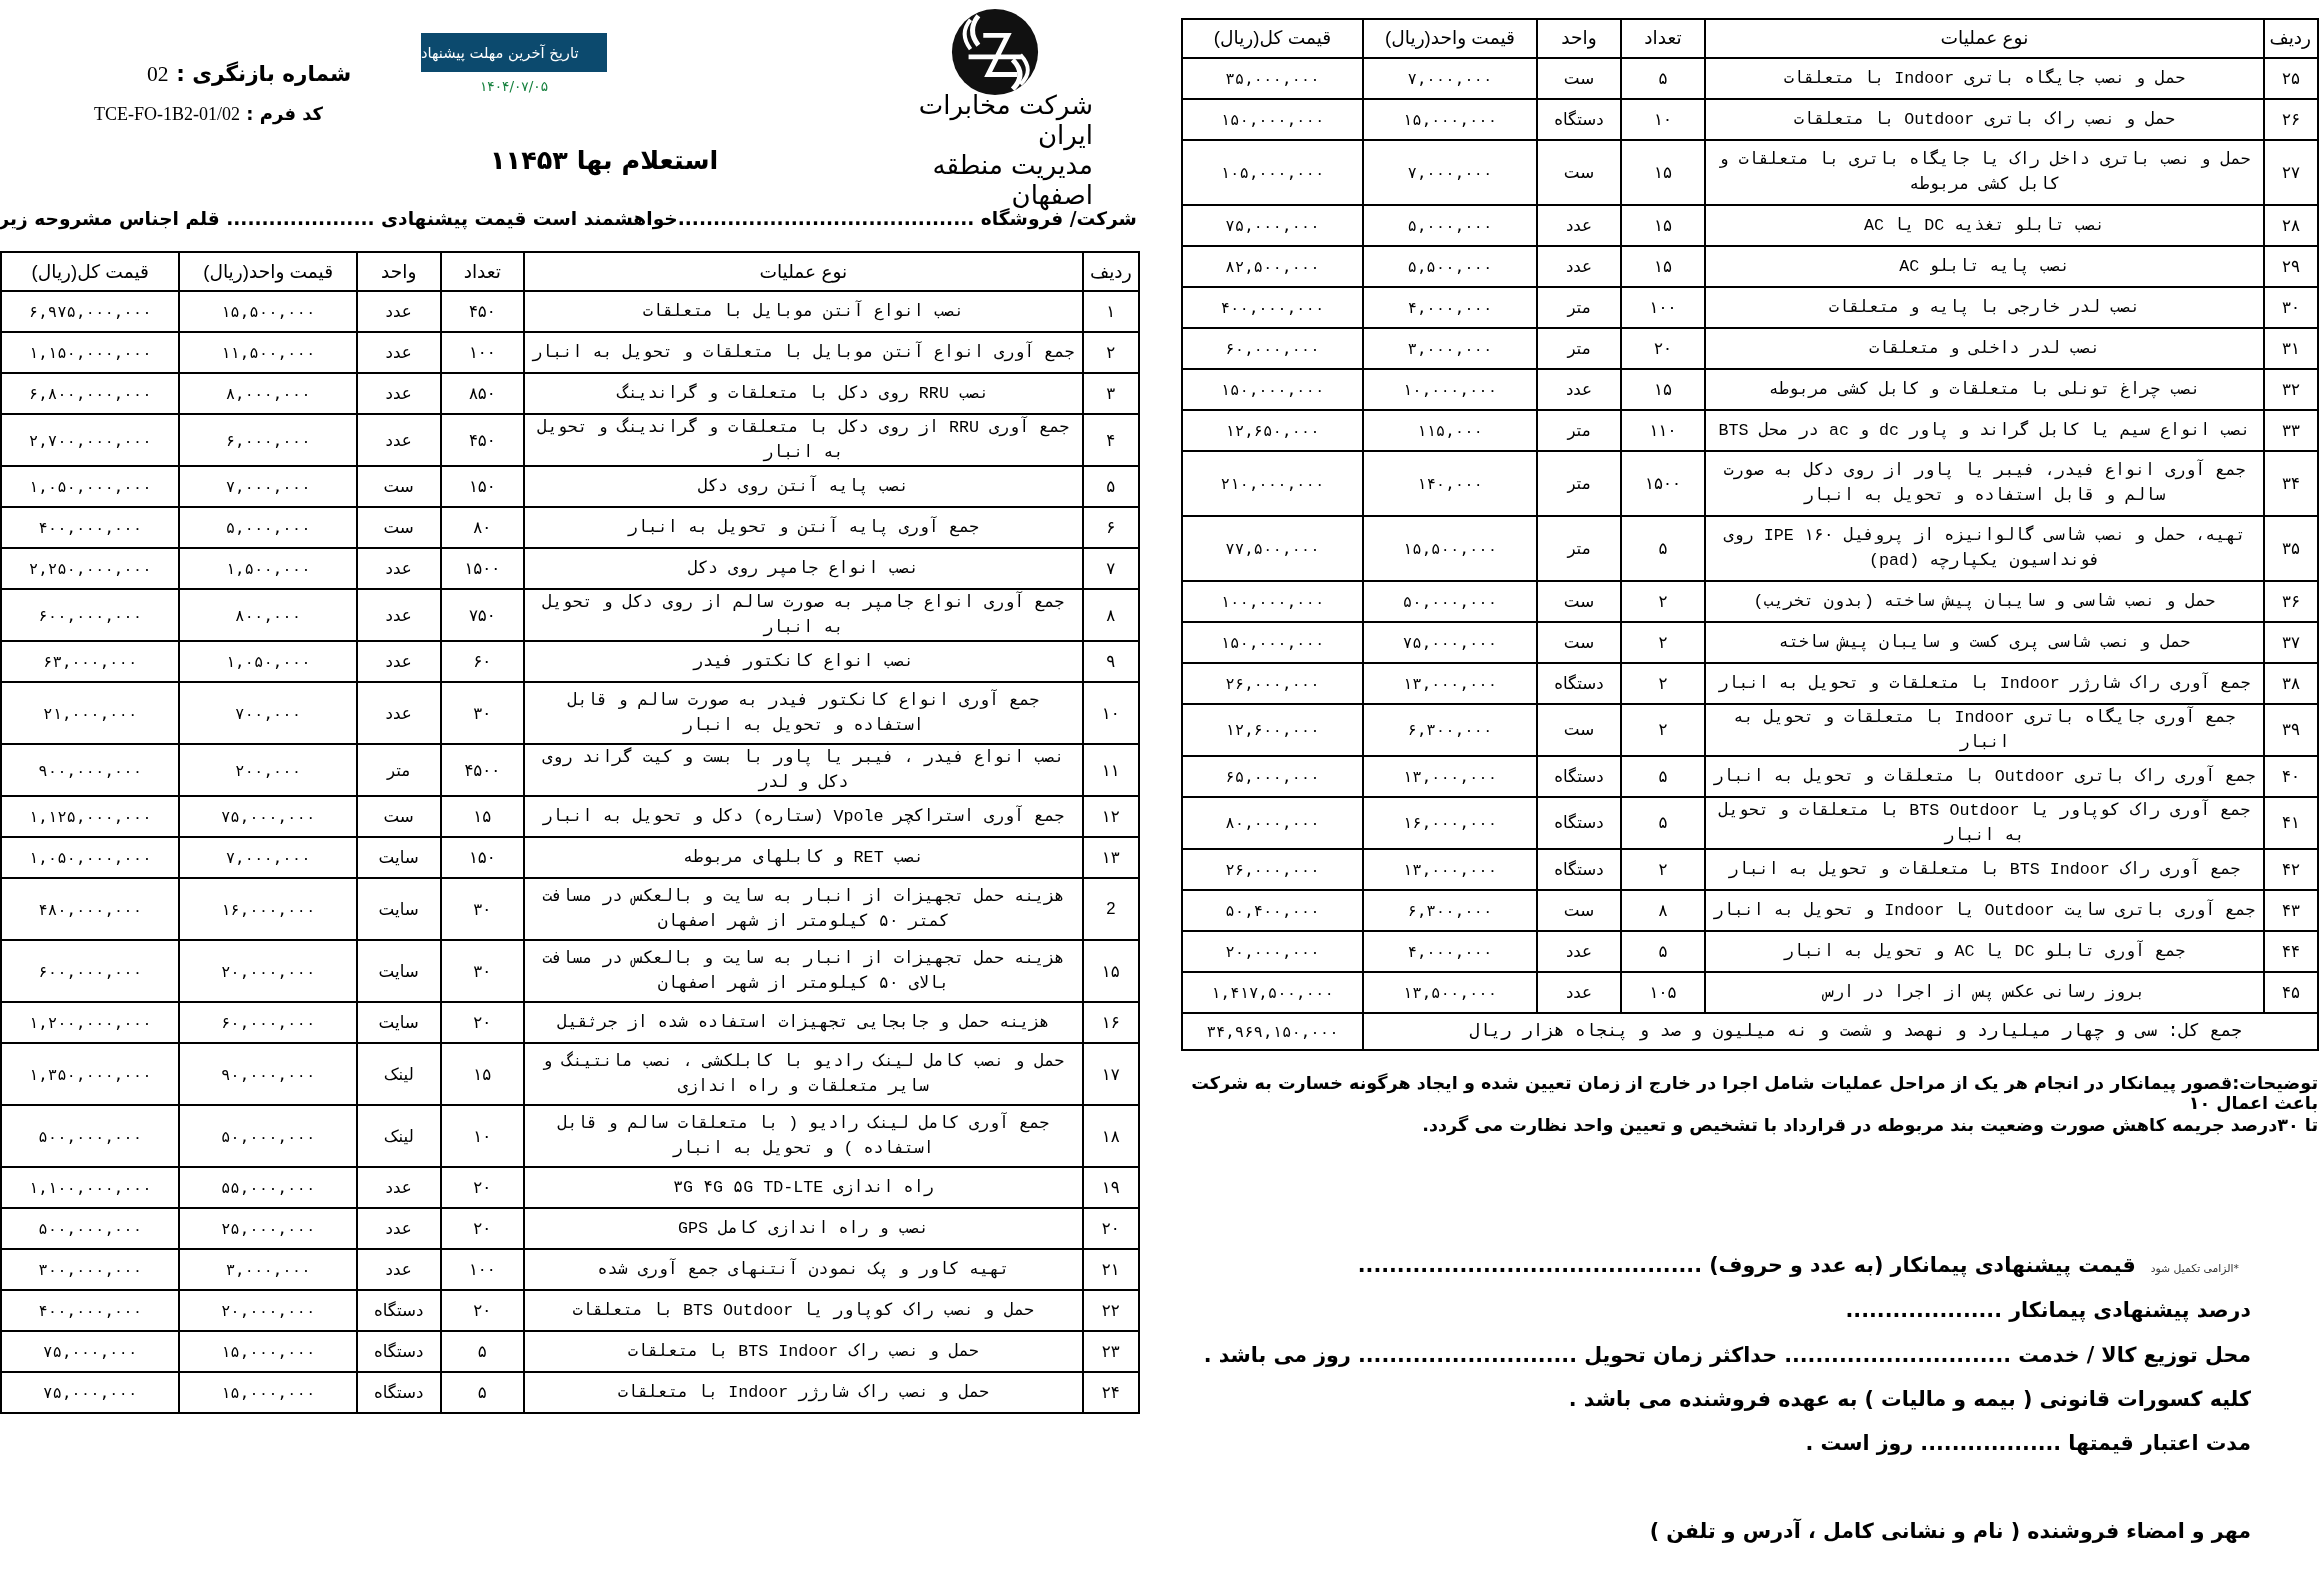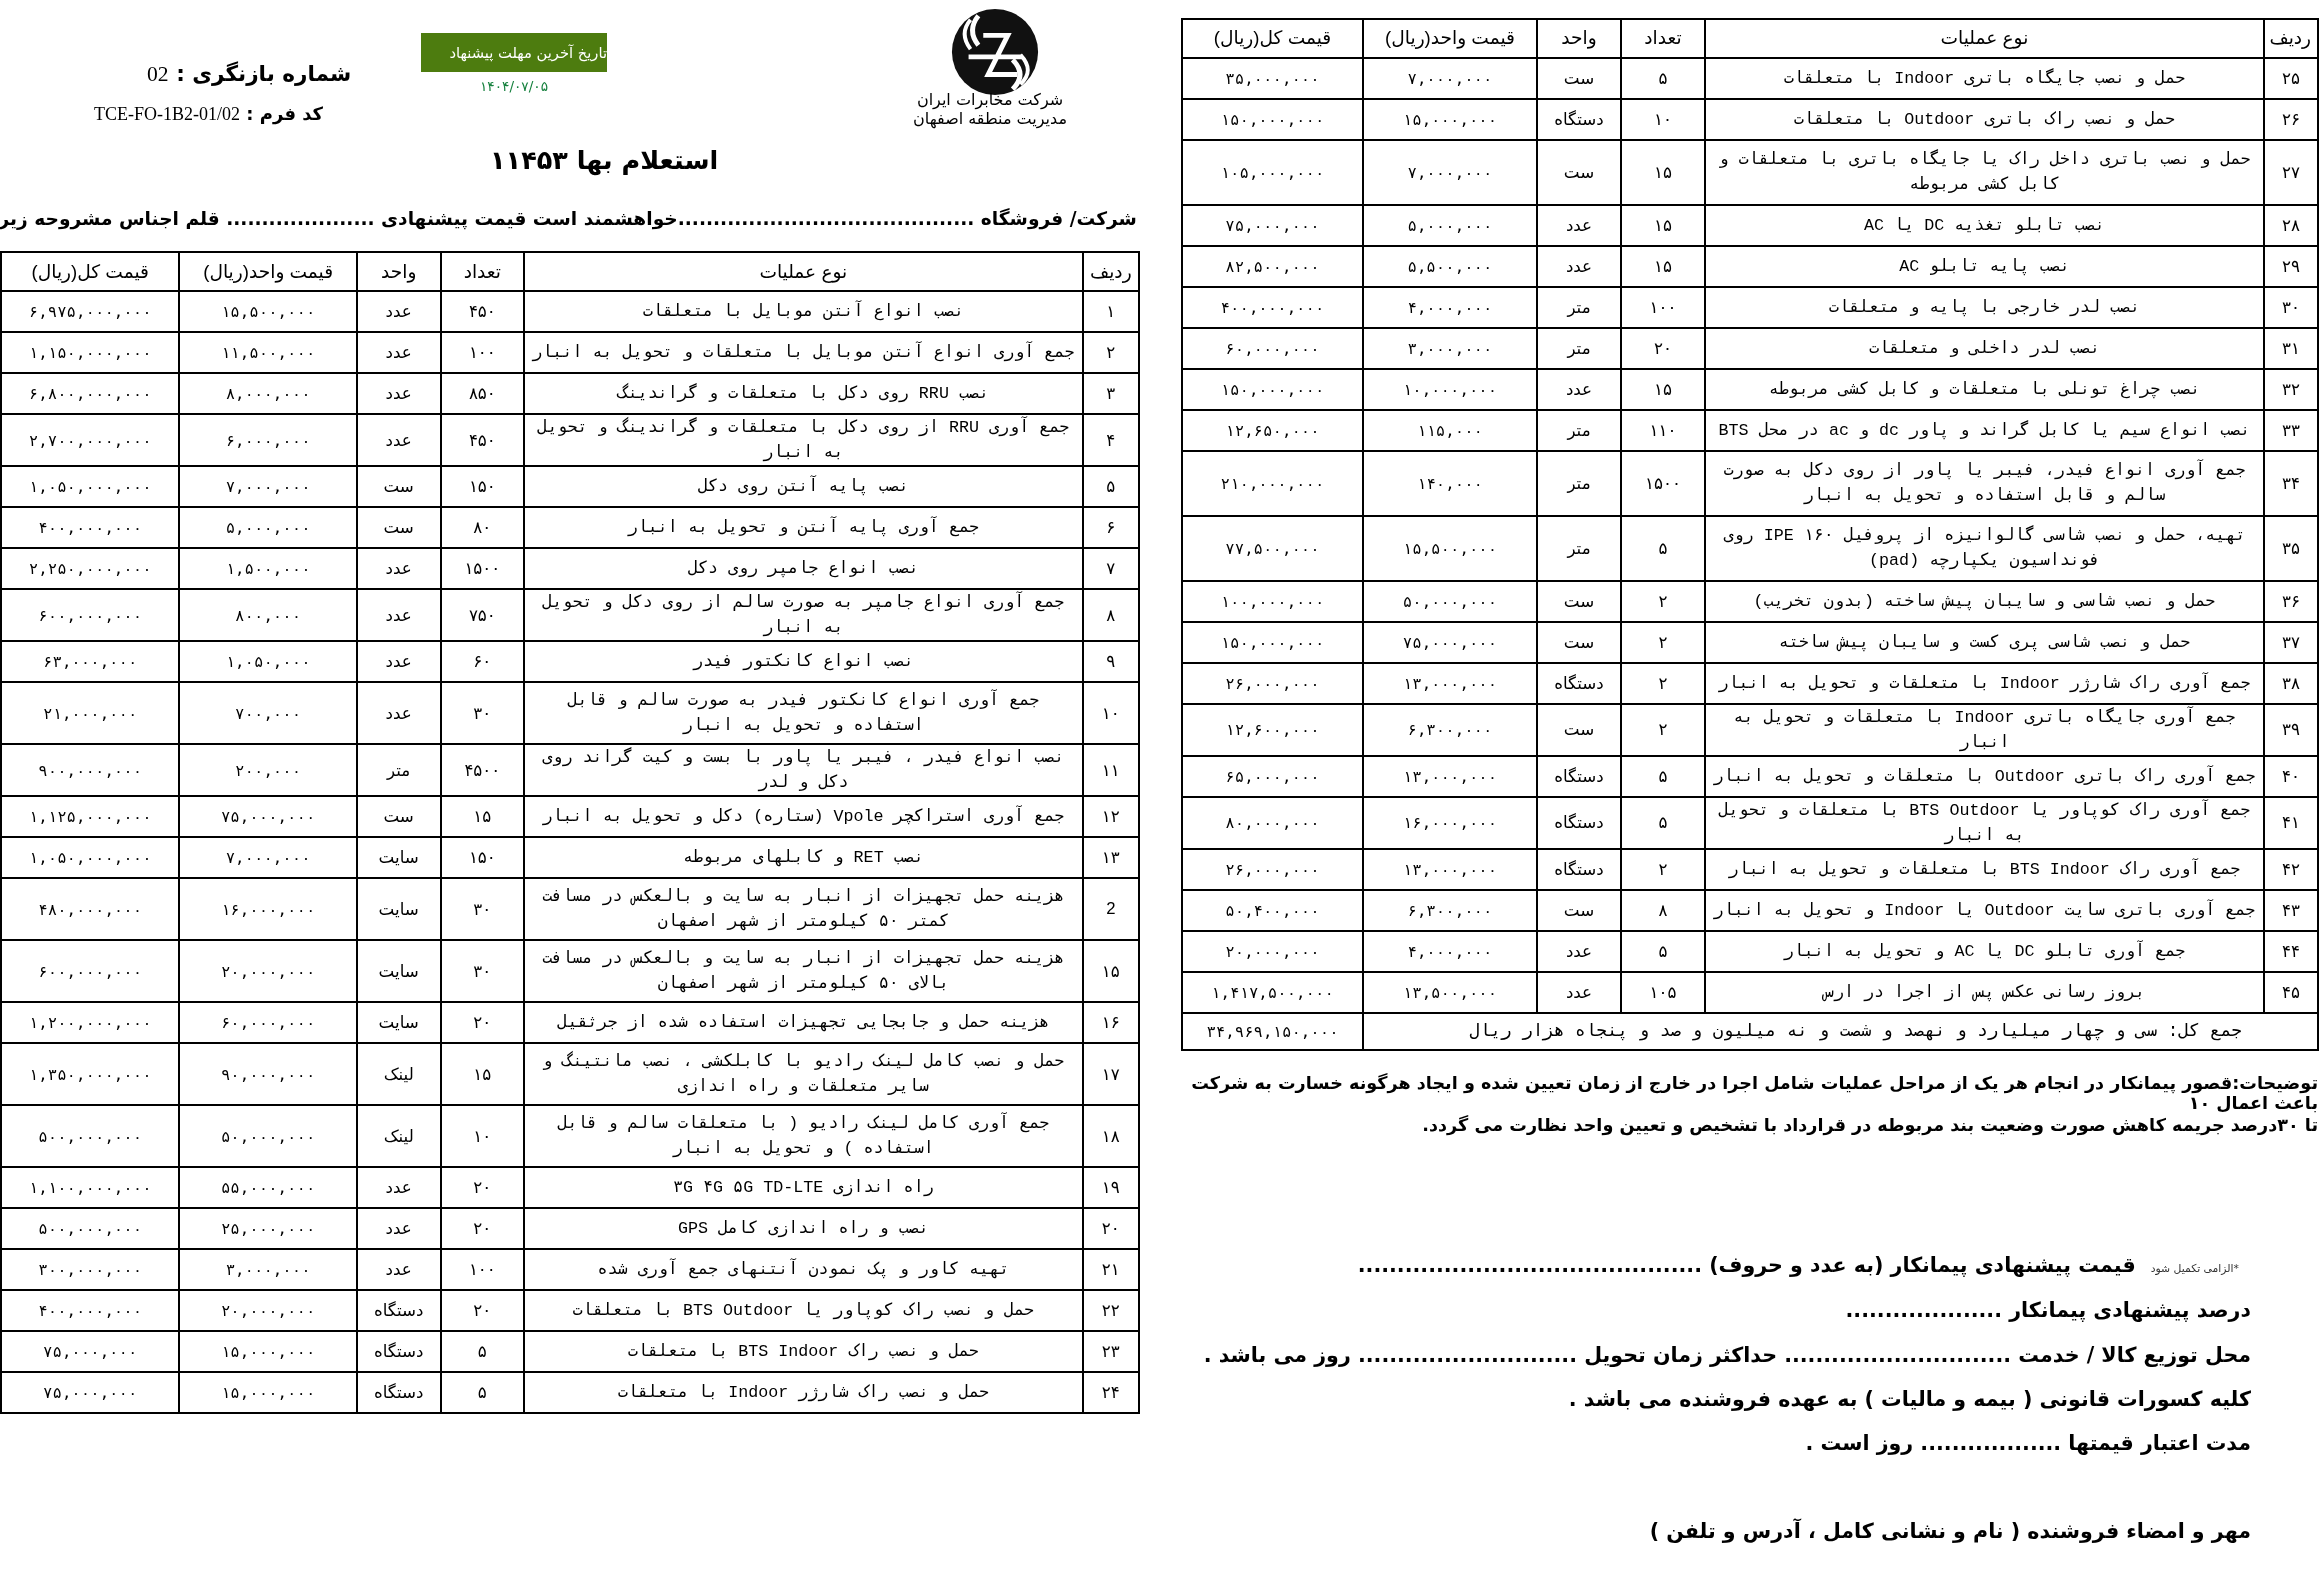--- a/index.html
+++ b/index.html
@@ -6,21 +6,21 @@
   body{width:2324px;height:1572px;position:relative;overflow:hidden;font-family:"DejaVu Sans","Liberation Sans",sans-serif;color:#000;}
   .abs{position:absolute;}
   .rtl{direction:rtl;}
   table{border-collapse:collapse;table-layout:fixed;direction:rtl;}
   td,th{border:2px solid #000;padding:0 5.9px;font-size:16.7px;font-family:"Liberation Sans","DejaVu Sans",sans-serif;}
   th{font-weight:normal;font-size:18.6px;height:37px;}
   td.c{text-align:center;}
   td.desc{text-align:center;line-height:1.5;font-family:Liberation Mono, monospace;}
   td.num{text-align:center;font-family:"DejaVu Sans Mono","Liberation Mono",monospace;font-size:15.7px;}
   .title-row td{text-align:center;font-size:18.6px;height:33px;}
-  .deadline-box{background:#4d7c0f;color:#fff;font-size:14.7px;text-align:right;line-height:39px;width:186px;height:39px;}
+  .deadline-box{background:#0c4a6e;color:#fff;font-size:14.7px;text-align:left;line-height:39px;width:186px;height:39px;}
   .deadline-date{font-size:13.7px;color:#15803d;text-align:center;width:186px;}
   .bold{font-weight:bold;}
   .formline{font-size:20.6px;font-weight:bold;direction:rtl;text-align:right;}
   .note{font-size:10.8px;font-weight:normal;color:#333;}
 </style>
 </head>
 <body>
 
 <div class="abs rtl bold" style="left:147px;top:61px;font-size:21.6px;">
   <span>شماره بازنگری :</span>
@@ -41,21 +41,21 @@
 <div class="abs" style="left:949px;top:5.9px;width:93px;">
   <svg width="93" height="93" viewBox="0 0 95 95">
     <circle cx="47" cy="47" r="44" fill="#111"></circle>
     <path d="M30 10 Q18 25 30 40" stroke="#fff" stroke-width="5" fill="none"></path>
     <path d="M22 14 Q10 28 22 44" stroke="#fff" stroke-width="4" fill="none"></path>
     <path d="M65 85 Q80 70 65 55" stroke="#fff" stroke-width="5" fill="none"></path>
     <path d="M73 80 Q88 66 73 50" stroke="#fff" stroke-width="4" fill="none"></path>
     <path d="M20 52 L75 52 M35 30 L60 30 L40 70 L70 70" stroke="#fff" stroke-width="5" fill="none"></path>
   </svg>
 </div>
-<div class="abs rtl" style="left:887px;top:90px;font-size:16px;text-align:center;width:206px;">
+<div class="abs rtl" style="left:887px;top:90px;font-size:26px;text-align:right;width:206px;">
   <div>شرکت مخابرات ایران</div>
   <div>مدیریت منطقه اصفهان</div>
 </div>
 
 <div class="abs rtl bold" style="left:9.8px;top:208px;width:1127px;font-size:18.6px;text-align:right;white-space:nowrap;">شرکت/ فروشگاه ..........................................خواهشمند است قیمت پیشنهادی ..................... قلم اجناس مشروحه زیر را تعیین فرمائید.</div>
 
 <table class="abs" style="left:0;top:251px;width:1140px;">
   <colgroup>
     <col style="width:56px">
       <col style="width:554px">

